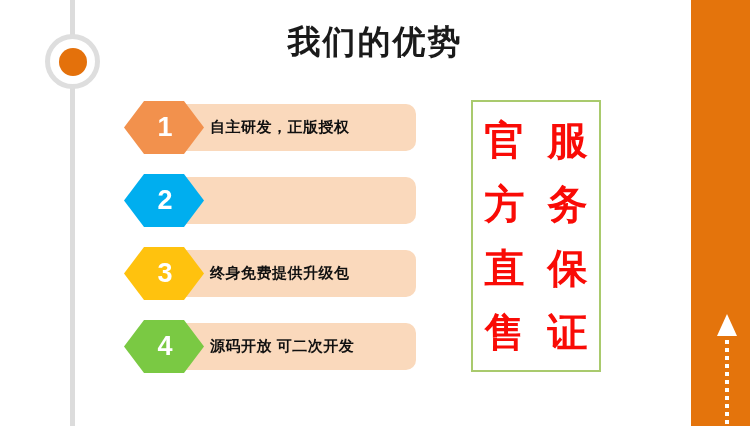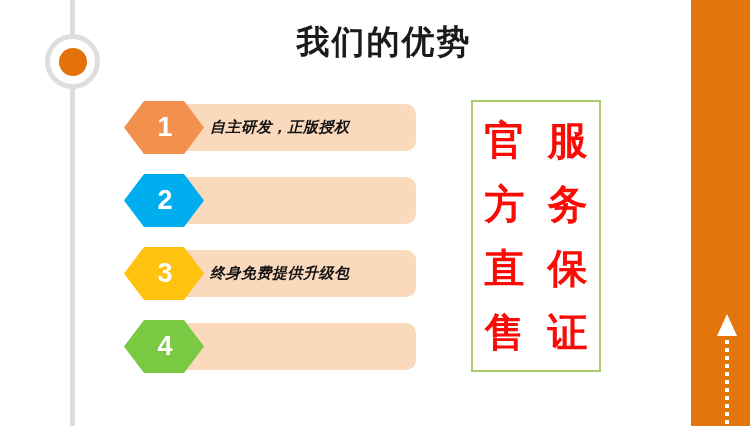--- a/index.html
+++ b/index.html
@@ -47,21 +47,21 @@
     transform: translate(-50%, -50%);
     width: 28px;
     height: 28px;
     border-radius: 50%;
     background: #e4710b;
   }
 
   
   .title {
     position: absolute;
-    left: 184px;
+    left: 175px;
     top: 22px;
     width: 400px;
     text-align: center;
     font-size: 33px;
     font-weight: bold;
     color: #1a1a1a;
     letter-spacing: 2px;
     line-height: 1.2;
     white-space: nowrap;
   }
@@ -112,21 +112,20 @@
     left: 86px;
     top: 0;
     height: 53px;
     display: flex;
     align-items: center;
     font-size: 15px;
     font-weight: bold;
     color: #111111;
     letter-spacing: 0.5px;
     white-space: nowrap;
-    font-style: italic;
   }
 
   
   .slogan-box {
     position: absolute;
     left: 471px;
     top: 100px;
     width: 130px;
     height: 272px;
     border: 2px solid #a9ca6d;
@@ -217,20 +216,21 @@
         <span class="adv-num">3</span>
       </div>
       <div class="adv-text">终身免费提供升级包</div>
     </div>
 
     <div class="adv-row">
       <div class="adv-pill"></div>
       <div class="adv-hex" style="background:#7ac943">
         <span class="adv-num">4</span>
       </div>
+      <div class="adv-text">源码开放 可二次开发</div>
     </div>
 
   </div>
 
   <div class="slogan-box">
     <div class="slogan-row">
       <span class="slogan-char">官</span>
       <span class="slogan-char">服</span>
     </div>
     <div class="slogan-row">

